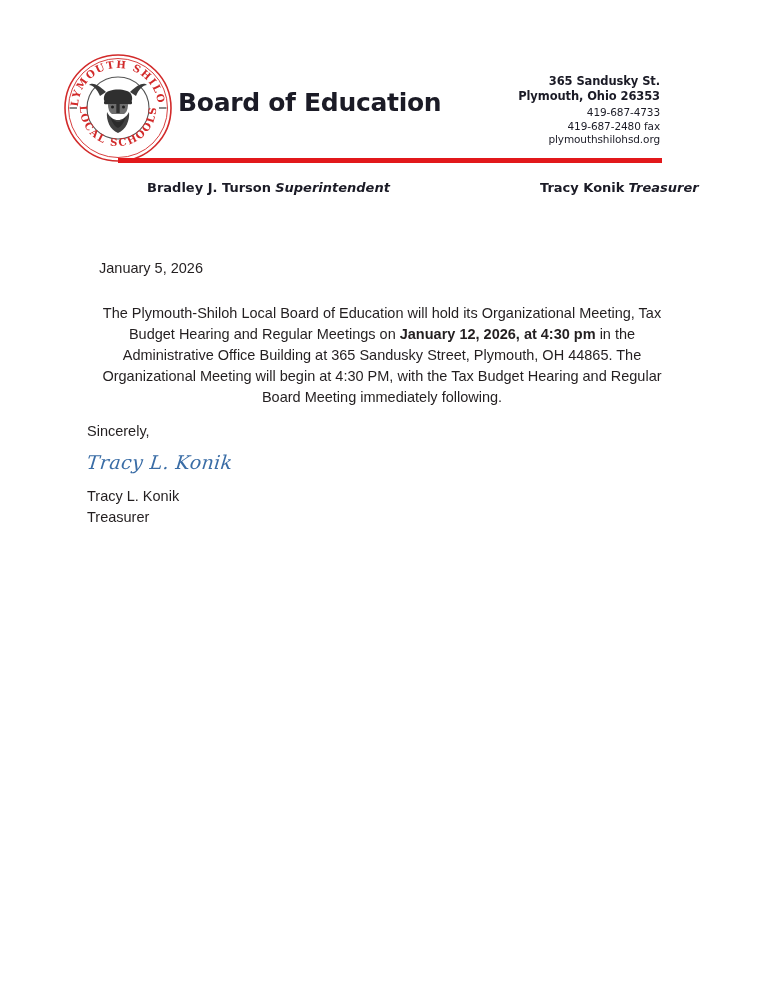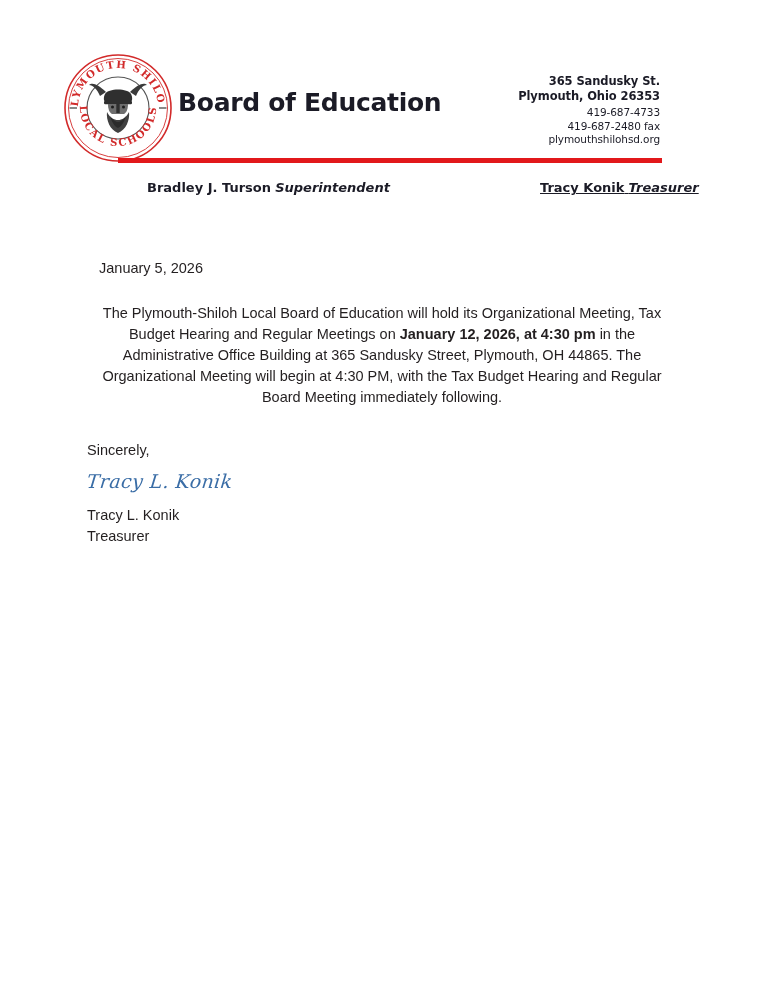--- a/index.html
+++ b/index.html
@@ -117,21 +117,21 @@
     margin-left: 34px;
   }
   .officer {
     position: absolute;
     font-size: 13px;
     white-space: nowrap;
     color: #1b1b26;
     font-family: "DejaVu Sans", sans-serif;
   }
   .officer-left  { left: 113px; }
-  .officer-right { left: 506px; text-decoration: underline; }
+  .officer-right { left: 506px; }
   .officer .name  { font-weight: bold; }
   .officer .role  { font-style: italic; font-weight: bold; }
 
   
   .letter-body {
     position: absolute;
     left: 87px;
     top: 258px;
     width: 590px;
   }
@@ -144,21 +144,21 @@
   .paragraph {
     margin-top: 24px;
     font-size: 14.5px;
     line-height: 21px;
     color: #231f20;
     text-align: center;
   }
   .paragraph b { font-weight: bold; }
 
   .closing {
-    margin-top: 32px;
+    margin-top: 13px;
     font-size: 14.5px;
     line-height: 21px;
     color: #231f20;
   }
   .signature {
     margin-top: 9px;
     font-size: 19px;
     font-style: italic;
     font-family: "DejaVu Serif", serif;
     color: #3a6da6;

